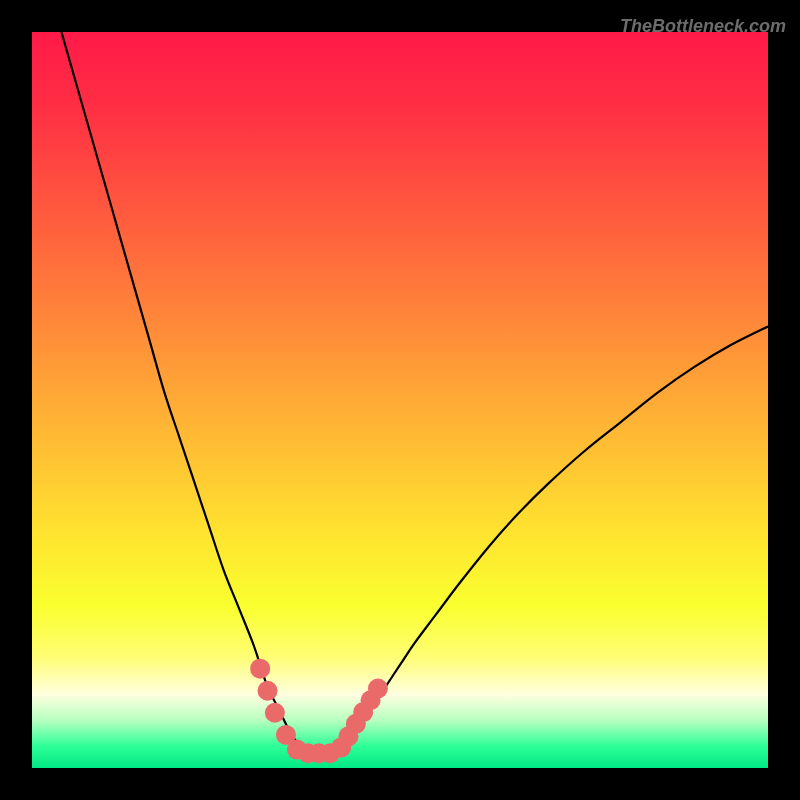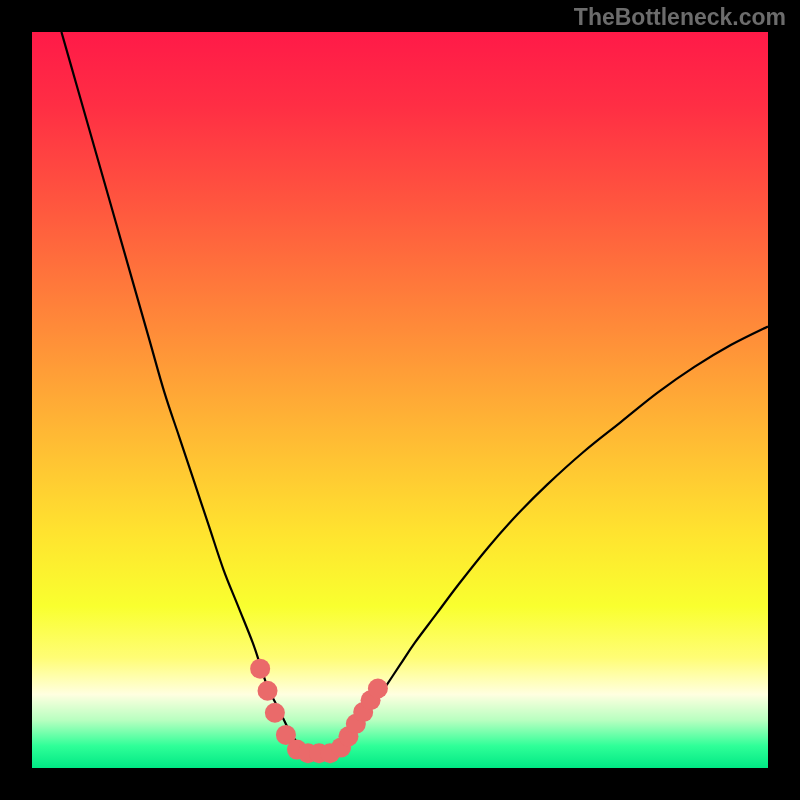--- a/index.html
+++ b/index.html
@@ -19,26 +19,27 @@
   .plot {
     position: absolute;
     left: 32px;
     top: 32px;
     width: 736px;
     height: 736px;
     overflow: hidden;
   }
   .watermark {
     position: absolute;
-    top: 4px;
+    top: 16px;
     right: 14px;
     color: #6c6c6c;
-    font-size: 23px;
+    font-size: 18px;
     letter-spacing: 0px;
     font-weight: 560;
+    font-style: italic;
   }
   svg { display: block; }
 </style>
 </head>
 <body>
 
 <div class="frame">
   <div class="watermark">TheBottleneck.com</div>
 
   <div class="plot">

